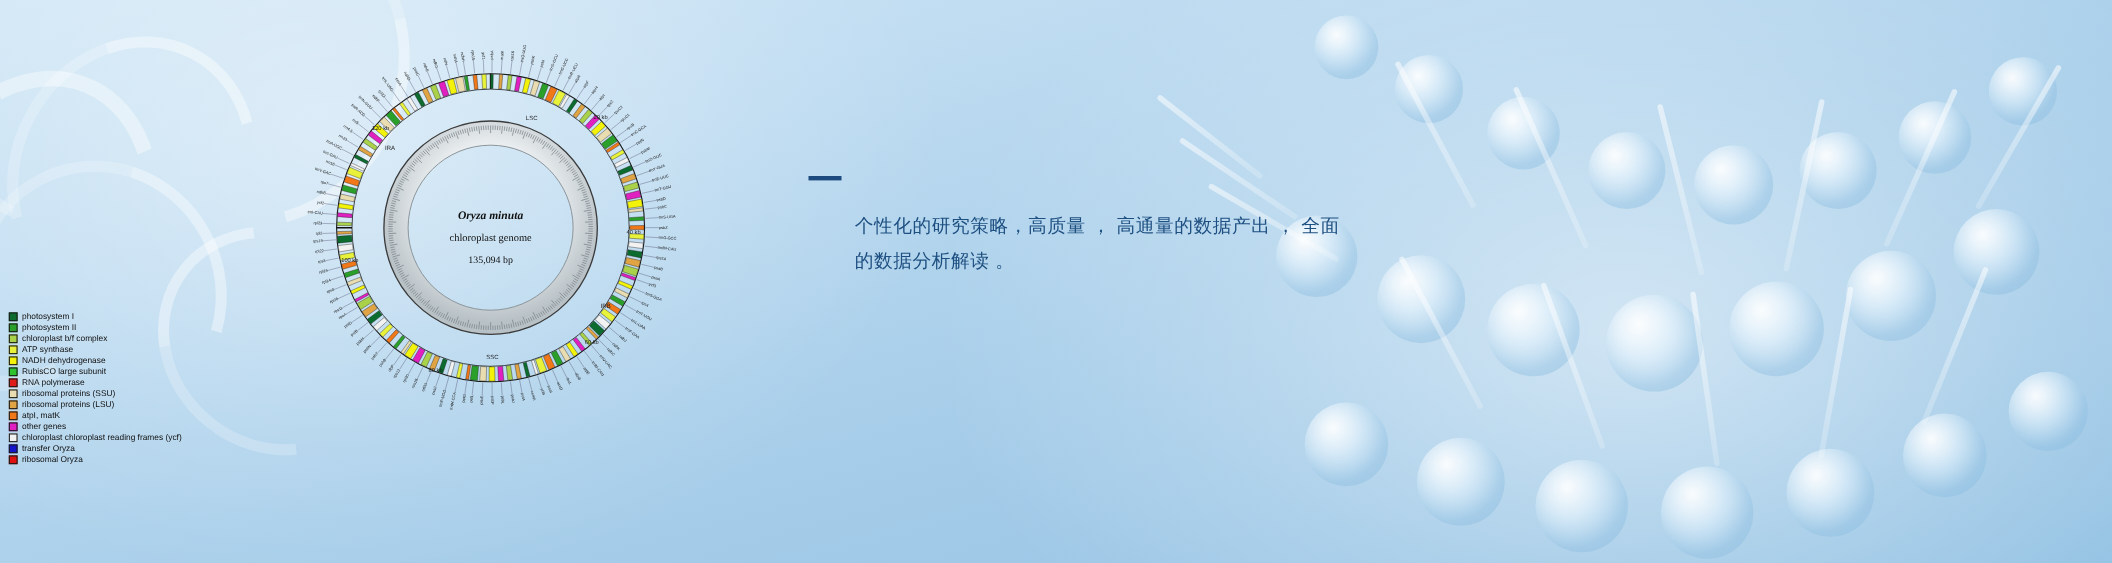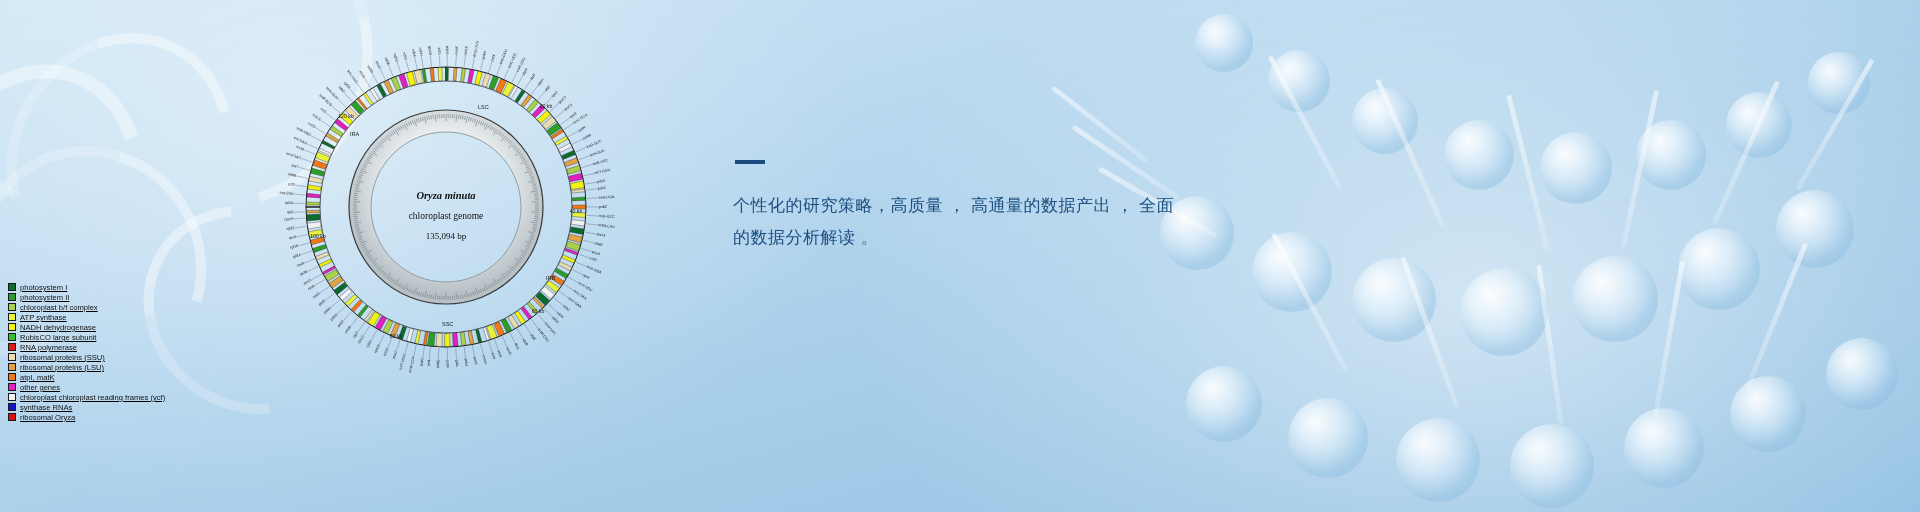--- a/index.html
+++ b/index.html
@@ -41,37 +41,37 @@
     border-top-color:rgba(255,255,255,0.40);
     border-left-color:rgba(255,255,255,0.22);
     border-radius:50%;
   }
   
   #genome { position:absolute; left:246px; top:8px; width:400px; height:398px; }
   #genome svg { display:block; }
   .gtxt { font-family:"Liberation Sans", sans-serif; fill:#1c1c1c; }
   
   #legend { position:absolute; left:8px; top:283px; }
-  .legend-row { display:flex; align-items:flex-start; height:9.4px; margin-bottom:0.6px;text-decoration:underline; }
+  .legend-row { display:flex; align-items:flex-end; height:9.4px; margin-bottom:0.6px; }
   .legend-swatch {
     width:8px; height:8px; border:1px solid #1a1a1a; flex:0 0 8px; margin-right:4px;
   }
   .legend-label { font-size:7.6px; color:#111; line-height:9px; white-space:nowrap; }
   
   #copy { position:absolute; left:733px; top:140px; width:620px; }
   #headline {
     font-size:37px; font-weight:bold; color:#1c4a7e; letter-spacing:2px;
     line-height:46px; white-space:nowrap;
   }
   #divider { width:30px; height:4px; background:#1c4a7e; margin:20px 0 26px 2px; }
   #paragraph {
     font-size:17px; color:#1d4f80; line-height:32px; letter-spacing:0.5px;
     max-width:520px;
   }
-  #paragraph .ln { display:block; white-space:nowrap; }
+  #paragraph .ln { display:block; white-space:nowrap;margin-left:44px; }
 </style>
 </head>
 <body>
 
 <div id="banner">
 
   <div class="bg-layer">
 
     <div class="blob" style="left:1195px;top:14px;width:58px;height:58px;"></div>
     <div class="blob" style="left:1268px;top:50px;width:62px;height:62px;"></div>
@@ -814,21 +814,21 @@
     <div class="legend-row">
       <span class="legend-swatch" style="background:#e020c0"></span>
       <span class="legend-label">other genes</span>
     </div>
     <div class="legend-row">
       <span class="legend-swatch" style="background:#f2f2f2"></span>
       <span class="legend-label">chloroplast chloroplast reading frames (ycf)</span>
     </div>
     <div class="legend-row">
       <span class="legend-swatch" style="background:#1414c8"></span>
-      <span class="legend-label">synthase RNAs</span>
+      <span class="legend-label">transfer Oryza</span>
     </div>
     <div class="legend-row">
       <span class="legend-swatch" style="background:#e01010"></span>
       <span class="legend-label">ribosomal Oryza</span>
     </div>
   </div>
 
   <div id="copy">
     <div id="divider"></div>
     <div id="paragraph">

